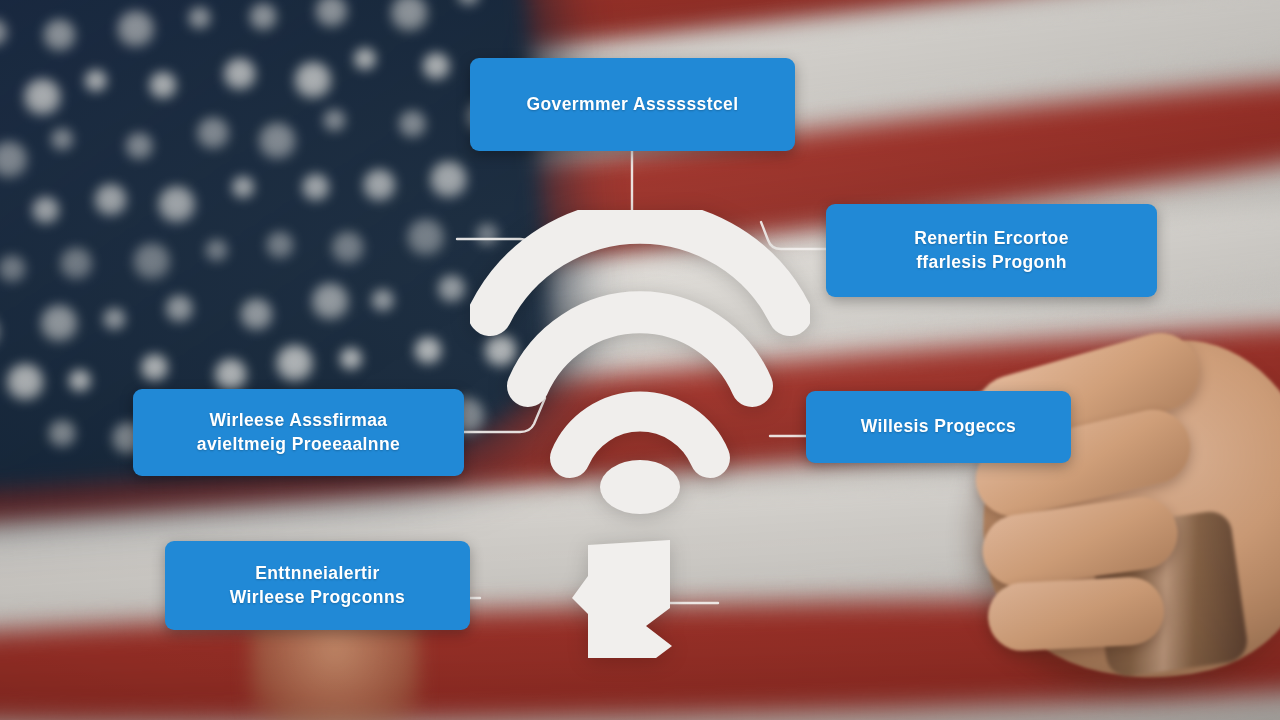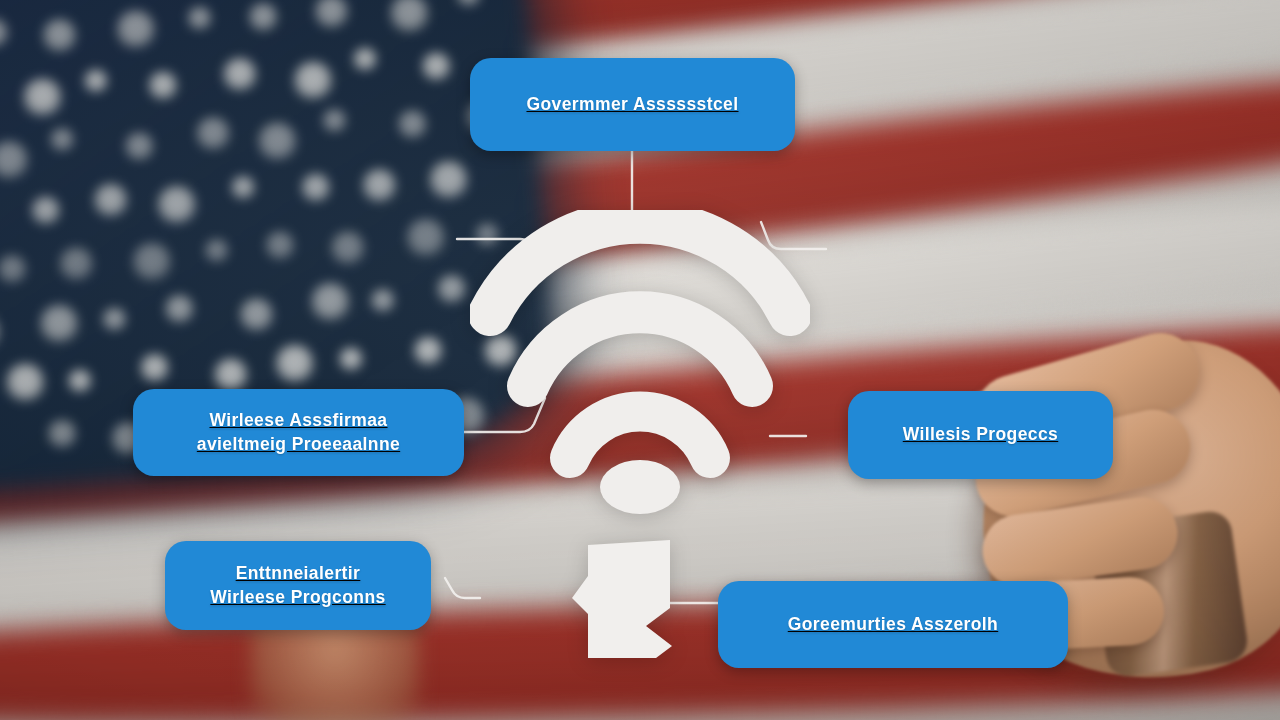--- a/index.html
+++ b/index.html
@@ -183,47 +183,46 @@
     top: 210px;
     width: 340px;
     height: 450px;
   }
   .wifi svg { display: block; filter: drop-shadow(0 3px 10px rgba(0,0,0,0.18)); }
 
   
   .node {
     position: absolute;
     background: #2189d6;
-    border-radius: 21px;
+    border-radius: 9px;
     box-shadow: 0 4px 14px rgba(0,0,0,0.30);
     display: flex;
     align-items: center;
     justify-content: center;
     box-sizing: border-box;
     padding: 18px 14px;
-    text-decoration: underline;
   }
   .node-label {
     color: #ffffff;
     font-weight: bold;
     font-size: 17.5px;
     line-height: 1.34;
     letter-spacing: 0.4px;
     text-align: center;
     text-shadow: 0 1px 2px rgba(0,0,0,0.22);
     white-space: pre-line;
   }
 
   
   #node-top          { left: 470px;  top: 58px;  width: 325px; height: 93px; }
   #node-left-upper   { left: 194px;  top: 209px; width: 263px; height: 88px; }
   #node-right-upper  { left: 826px;  top: 204px; width: 331px; height: 93px; }
   #node-left-middle  { left: 133px;  top: 389px; width: 331px; height: 87px; }
-  #node-right-middle { left: 806px;  top: 391px; width: 265px; height: 88px; margin-left: 42px; }
-  #node-left-lower   { left: 165px;  top: 541px; width: 266px; height: 89px; }
+  #node-right-middle { left: 806px;  top: 391px; width: 265px; height: 72px; }
+  #node-left-lower   { left: 165px;  top: 541px; width: 305px; height: 89px; }
   #node-right-lower  { left: 718px;  top: 581px; width: 350px; height: 87px; }
 </style>
 </head>
 <body>
 
 <div id="stage">
 
   <div class="bg-layer">
     <div class="flag-base"></div>
 
@@ -341,32 +340,33 @@
       <ellipse cx="170" cy="277" rx="40" ry="27" fill="#f0eeec"></ellipse>
       <path d="M118,335 L200,330 L200,398 L176,416 L202,436 L186,448 L118,448 L118,404 L102,388 L118,366 Z" fill="#f1efed"></path>
     </svg>
   </div>
 
   <div class="node" id="node-top">
     <span class="node-label">Govermmer  Asssssstcel</span>
   </div>
 
 
+  <div class="node" id="node-right-upper">
+    <span class="node-label">Renertin Ercortoe
+ffarlesis Progonh</span>
+  </div>
 
   <div class="node" id="node-left-middle">
     <span class="node-label">Wirleese Asssfirmaa
 avieltmeig Proeeaalnne</span>
   </div>
 
   <div class="node" id="node-right-middle">
     <span class="node-label">Willesis Progeccs</span>
   </div>
 
   <div class="node" id="node-left-lower">
     <span class="node-label">Enttnneialertir
 Wirleese Progconns</span>
   </div>
 
-  <div class="node" id="node-right-lower">
-    <span class="node-label">Goreemurties Asszerolh</span>
-  </div>
 
 </div>
 
 </body></html>

